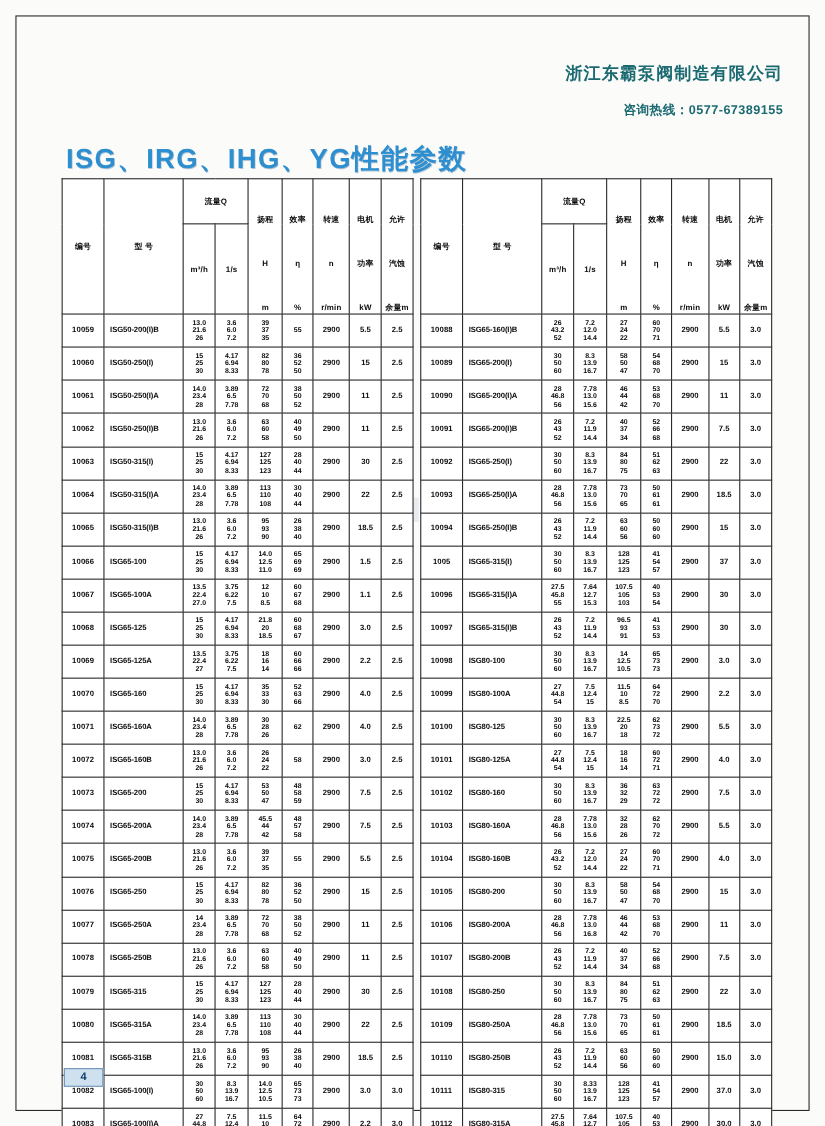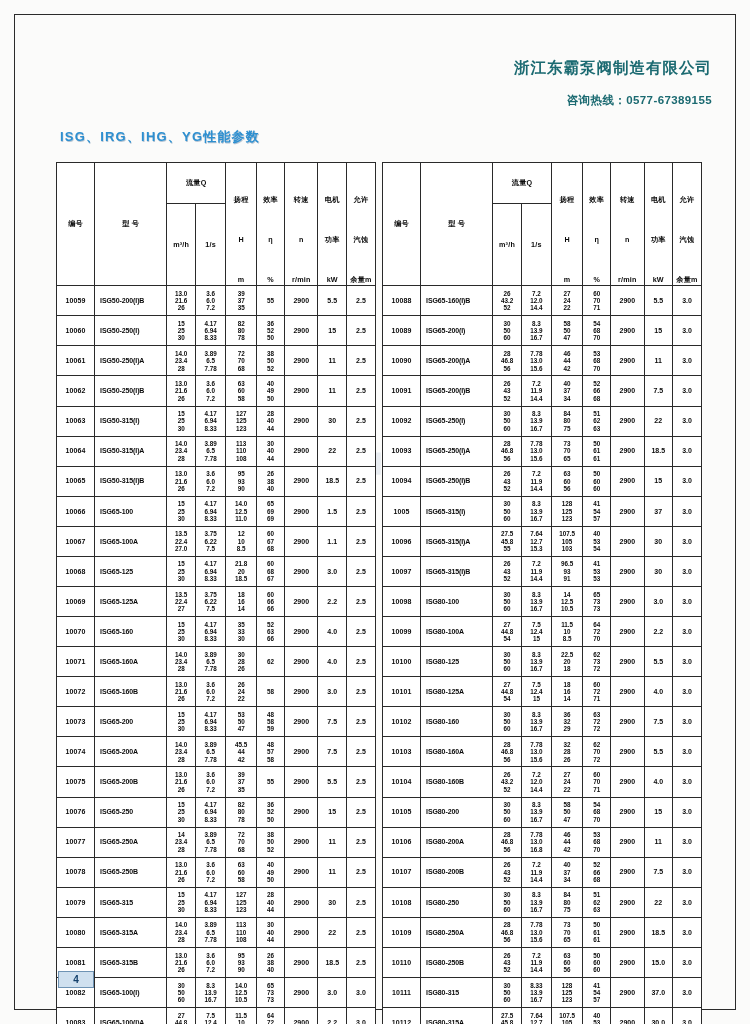--- a/index.html
+++ b/index.html
@@ -48,21 +48,21 @@
     margin-top: 16px;
     color: #1b6a71;
     white-space: nowrap;
   }
 
   
   .page-title {
     position: absolute;
     left: 60px;
     top: 128px;
-    font-size: 13px;
+    font-size: 25px;
     font-weight: bold;
     letter-spacing: 1.2px;
     color: #2d8fd0;
     white-space: nowrap;
     text-shadow: 0.6px 0.6px 0 rgba(20,70,120,0.30);
   }
 
   
   .watermark {
     position: absolute;

